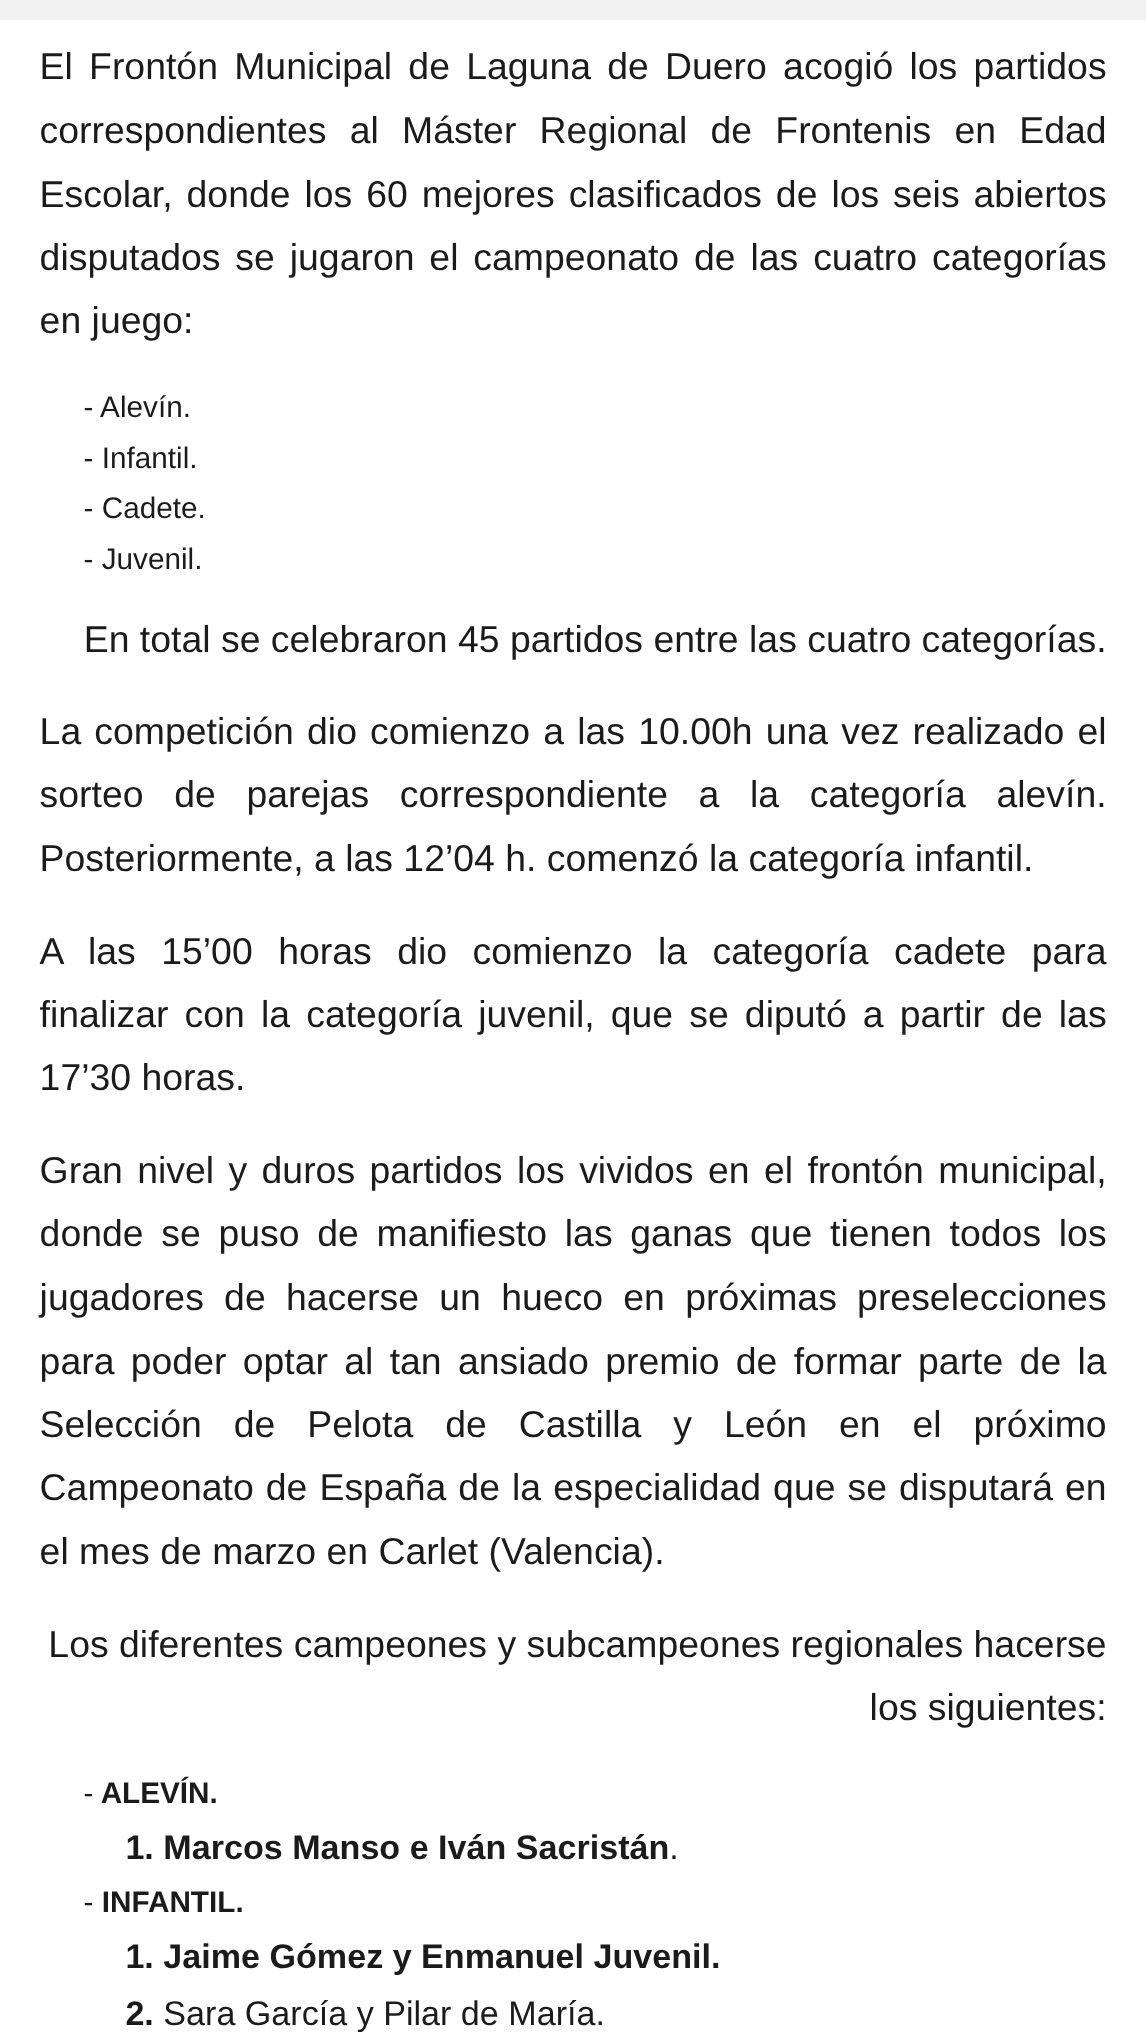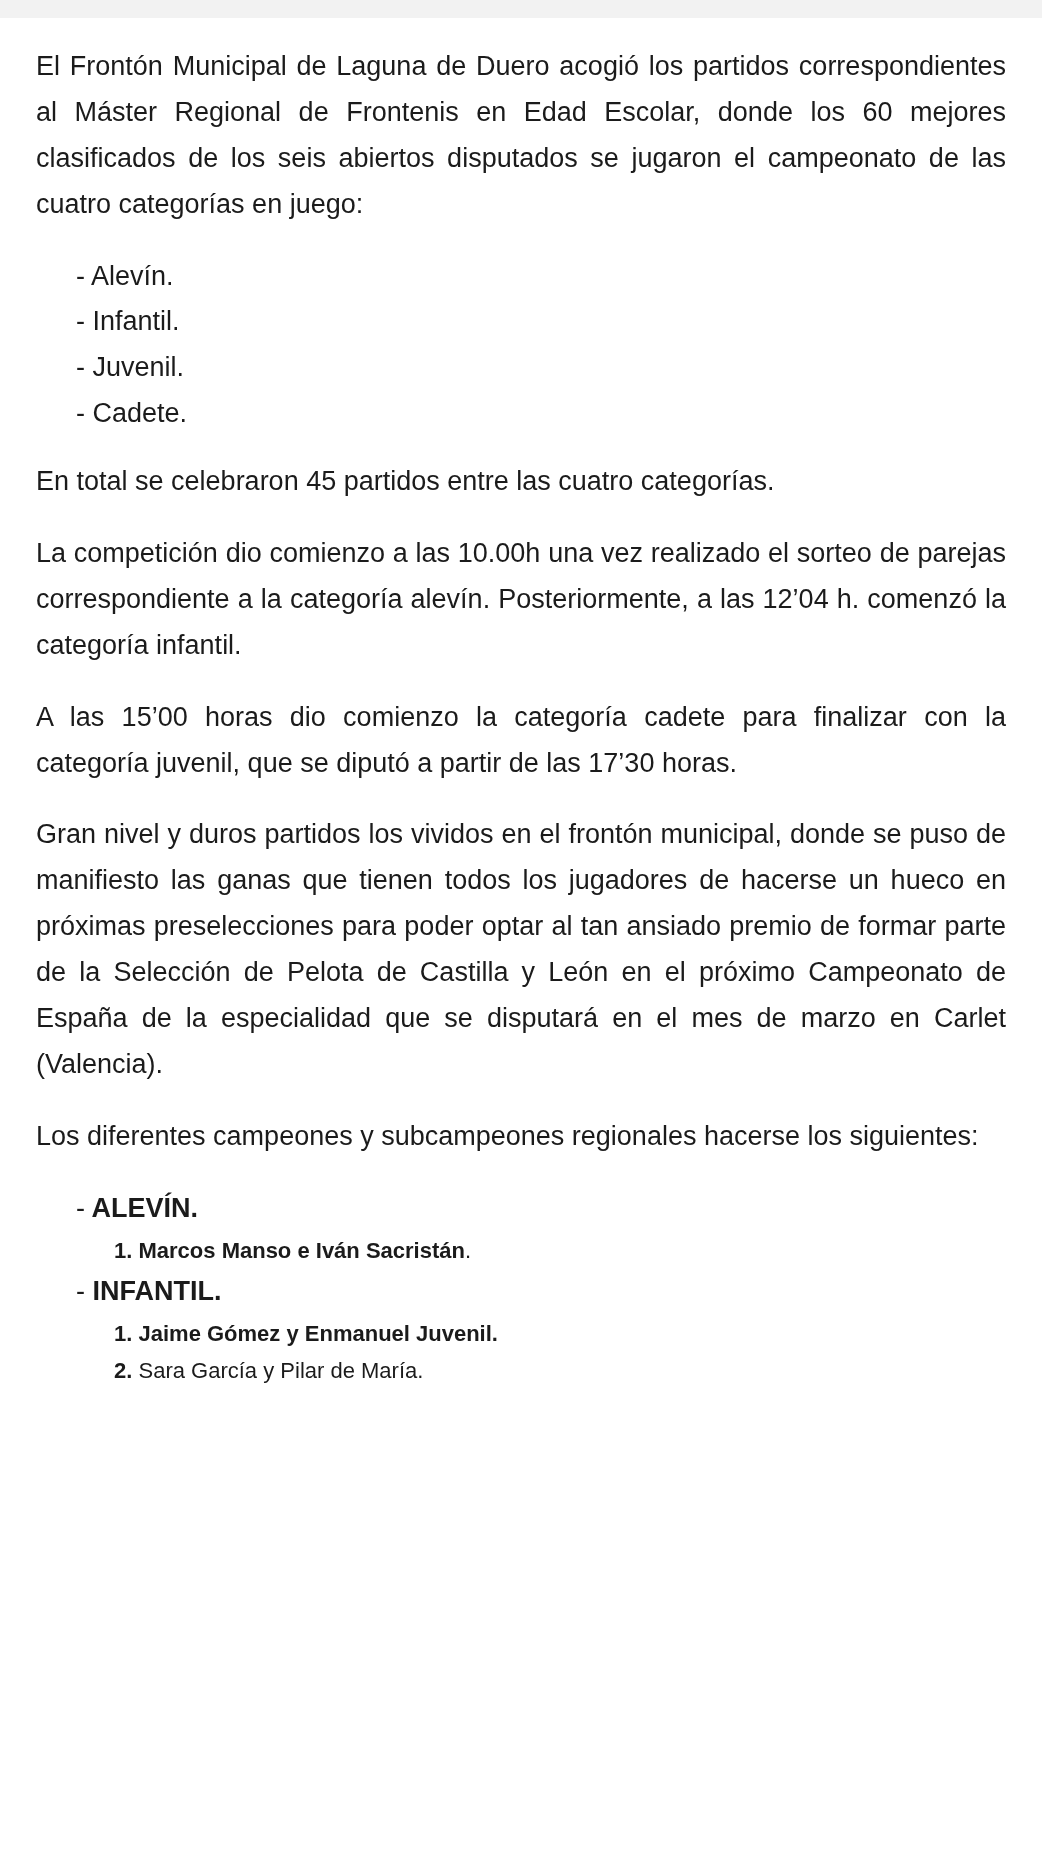--- a/index.html
+++ b/index.html
@@ -22,29 +22,29 @@
   }
   .topstrip {
     height: 18px;
     width: 100%;
     background: #f2f2f2;
   }
   .content {
     padding: 14px 36px 0 36px;
   }
   p.body-par {
-    font-size: 27px;
+    font-size: 34px;
     line-height: 1.70;
-    margin: 12px 0 26px 0;
+    margin: 1px 0 26px 0;
     text-align: justify;
     text-justify: inter-word;
     color: #1b1b1b;
   }
   p.body-par.last-nojust {
-    text-align: left;
+    text-align: right;
   }
   ul.plain-list {
     list-style: none;
     margin: 0 0 22px 0;
     padding: 0 0 0 40px;
   }
   ul.plain-list li {
     font-size: 27px;
     line-height: 1.70;
     color: #1b1b1b;
@@ -56,21 +56,21 @@
   .cat-head {
     font-size: 27px;
     line-height: 1.70;
     font-weight: bold;
     color: #1b1b1b;
   }
   .cat-head .dash {
     font-weight: normal;
   }
   .rank-row {
-    font-size: 22px;
+    font-size: 31px;
     line-height: 1.70;
     color: #1b1b1b;
     padding-left: 38px;
   }
   .rank-num {
     font-weight: bold;
   }
   .rank-name-bold {
     font-weight: bold;
   }
@@ -85,22 +85,22 @@
 
   <div class="topstrip"></div>
 
   <div class="content">
 
     <p class="body-par">El Frontón Municipal de Laguna de Duero acogió los partidos correspondientes al Máster Regional de Frontenis en Edad Escolar, donde los 60 mejores clasificados de los seis abiertos disputados se jugaron el campeonato de las cuatro categorías en juego:</p>
 
     <ul class="plain-list">
       <li>- Alevín.</li>
       <li>- Infantil.</li>
+      <li>- Cadete.</li>
       <li>- Juvenil.</li>
-      <li>- Cadete.</li>
     </ul>
 
     <p class="body-par last-nojust">En total se celebraron 45 partidos entre las cuatro categorías.</p>
 
     <p class="body-par">La competición dio comienzo a las 10.00h una vez realizado el sorteo de parejas correspondiente a la categoría alevín. Posteriormente, a las 12’04 h. comenzó la categoría infantil.</p>
 
     <p class="body-par">A las 15’00 horas dio comienzo la categoría cadete para finalizar con la categoría juvenil, que se diputó a partir de las 17’30 horas.</p>
 
     <p class="body-par">Gran nivel y duros partidos los vividos en el frontón municipal, donde se puso de manifiesto las ganas que tienen todos los jugadores de hacerse un hueco en próximas preselecciones para poder optar al tan ansiado premio de formar parte de la Selección de Pelota de Castilla y León en el próximo Campeonato de España de la especialidad que se disputará en el mes de marzo en Carlet (Valencia).</p>
 

